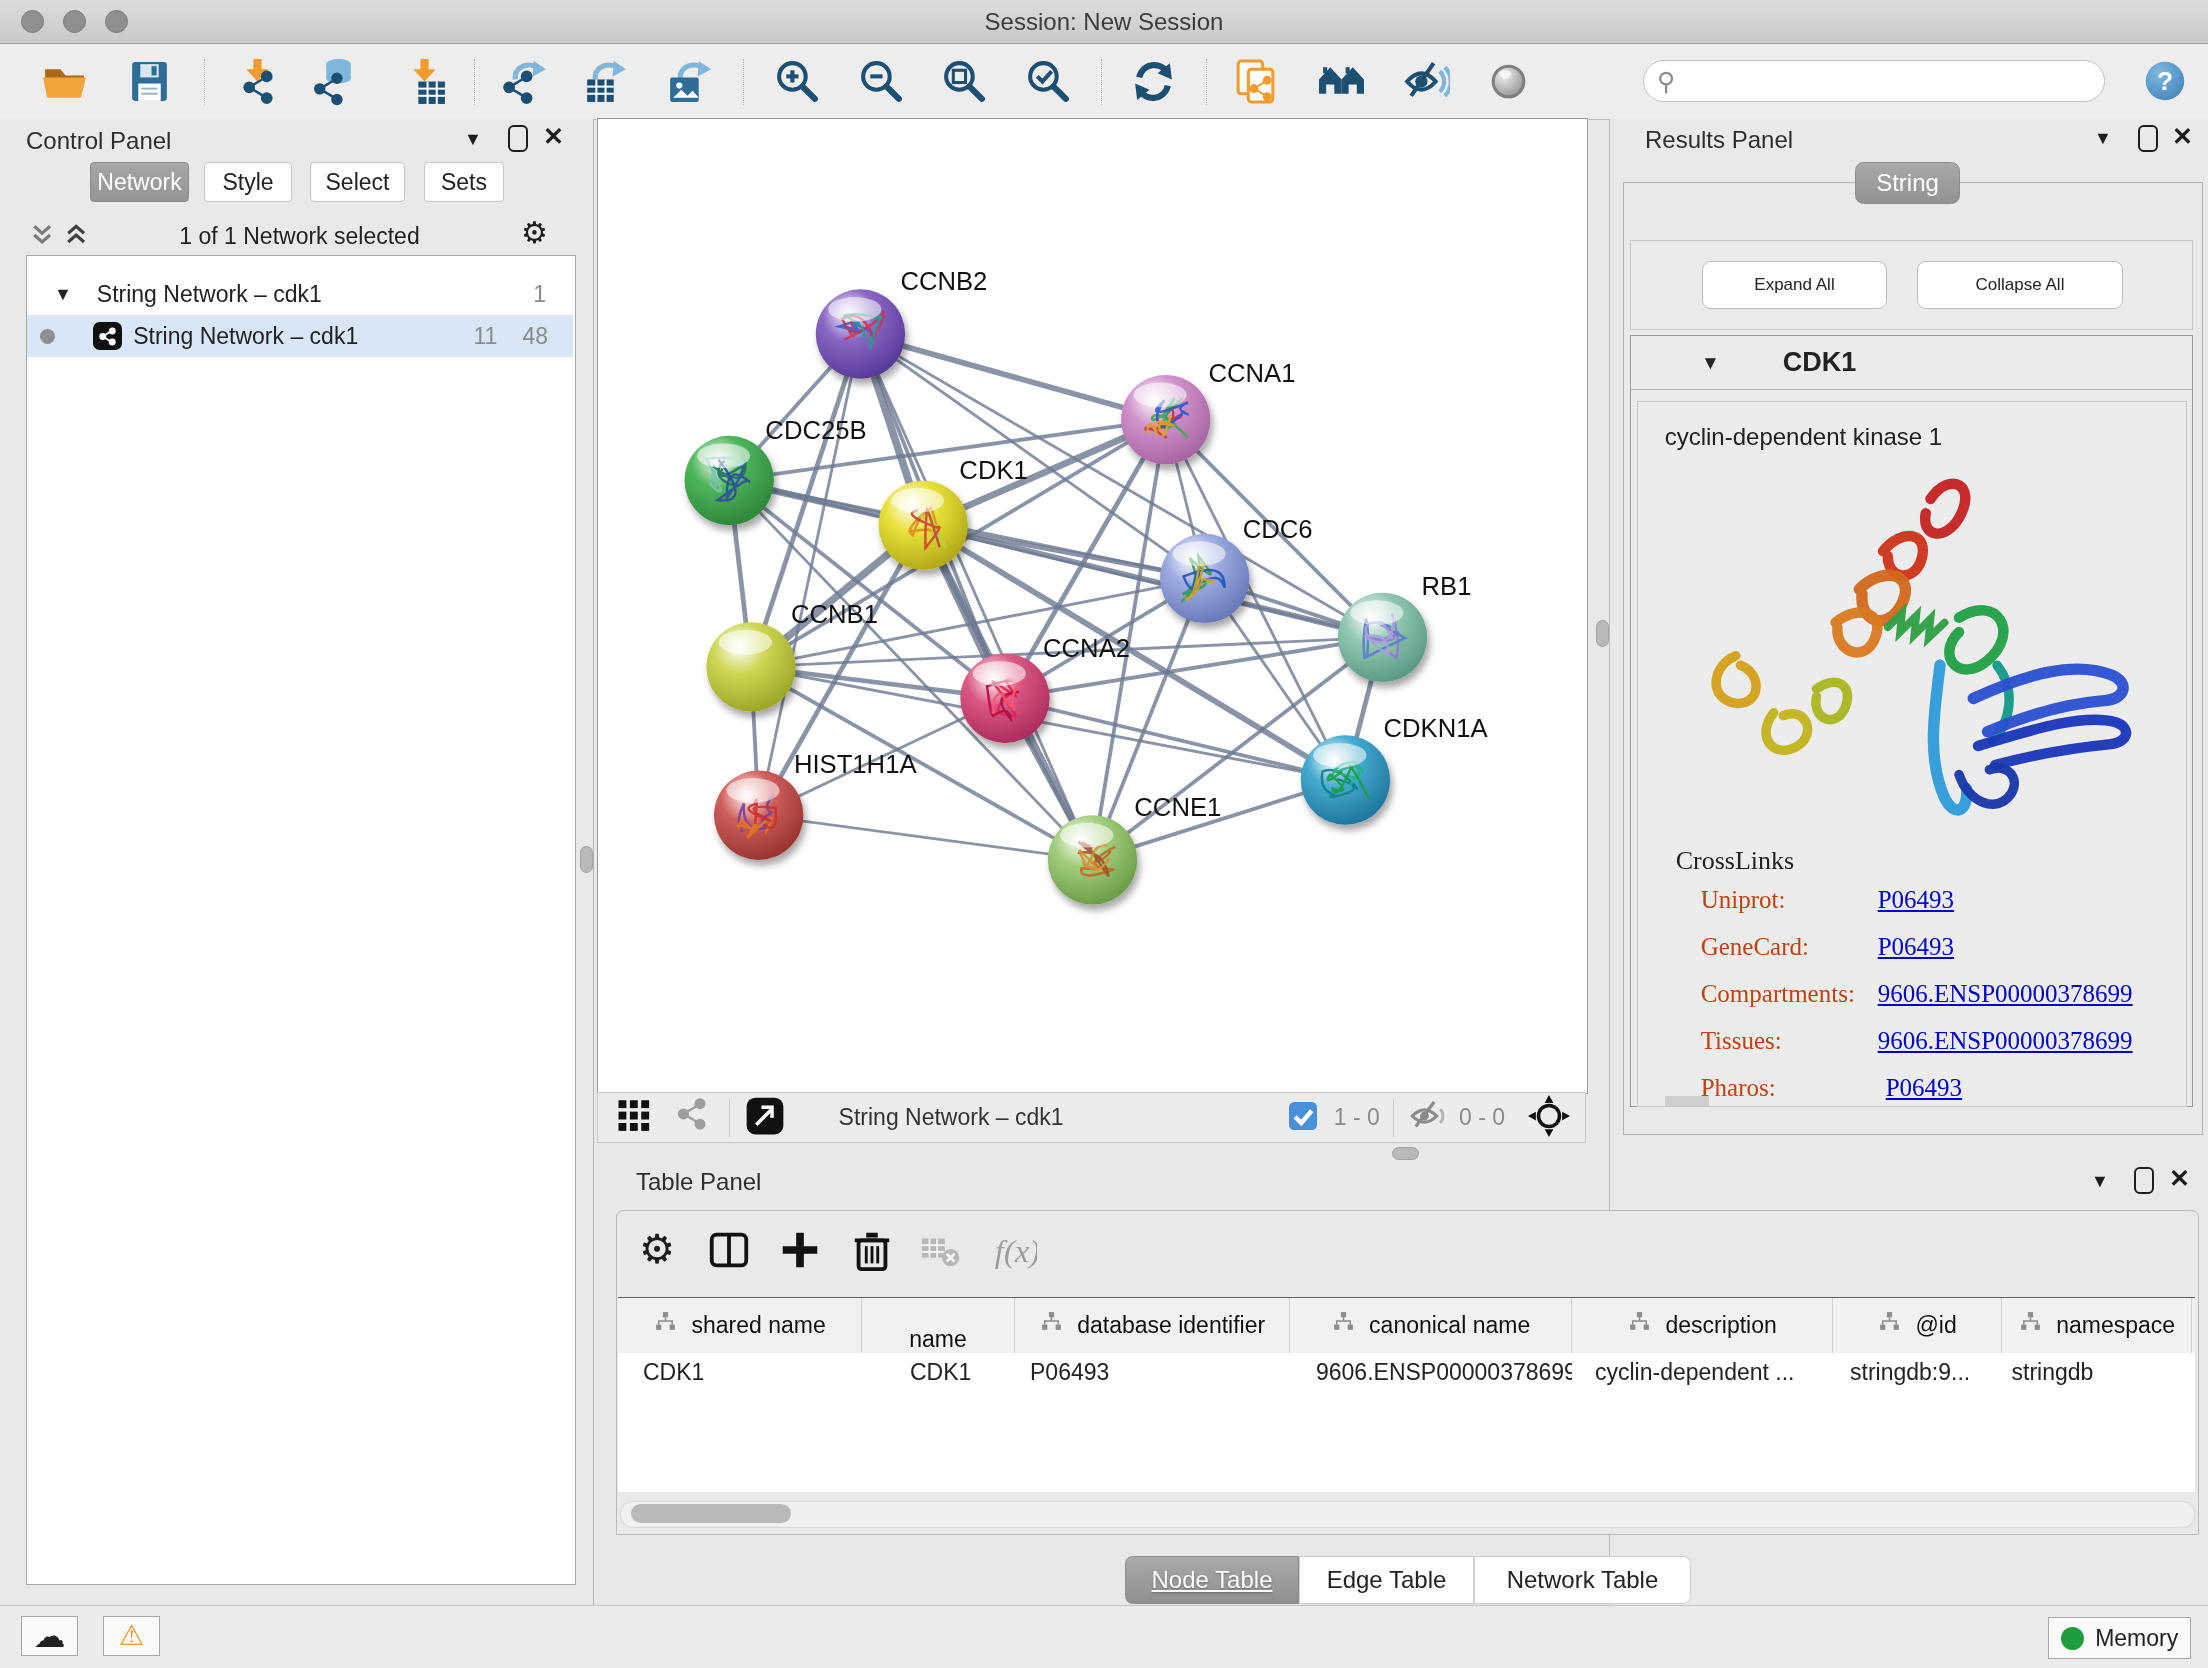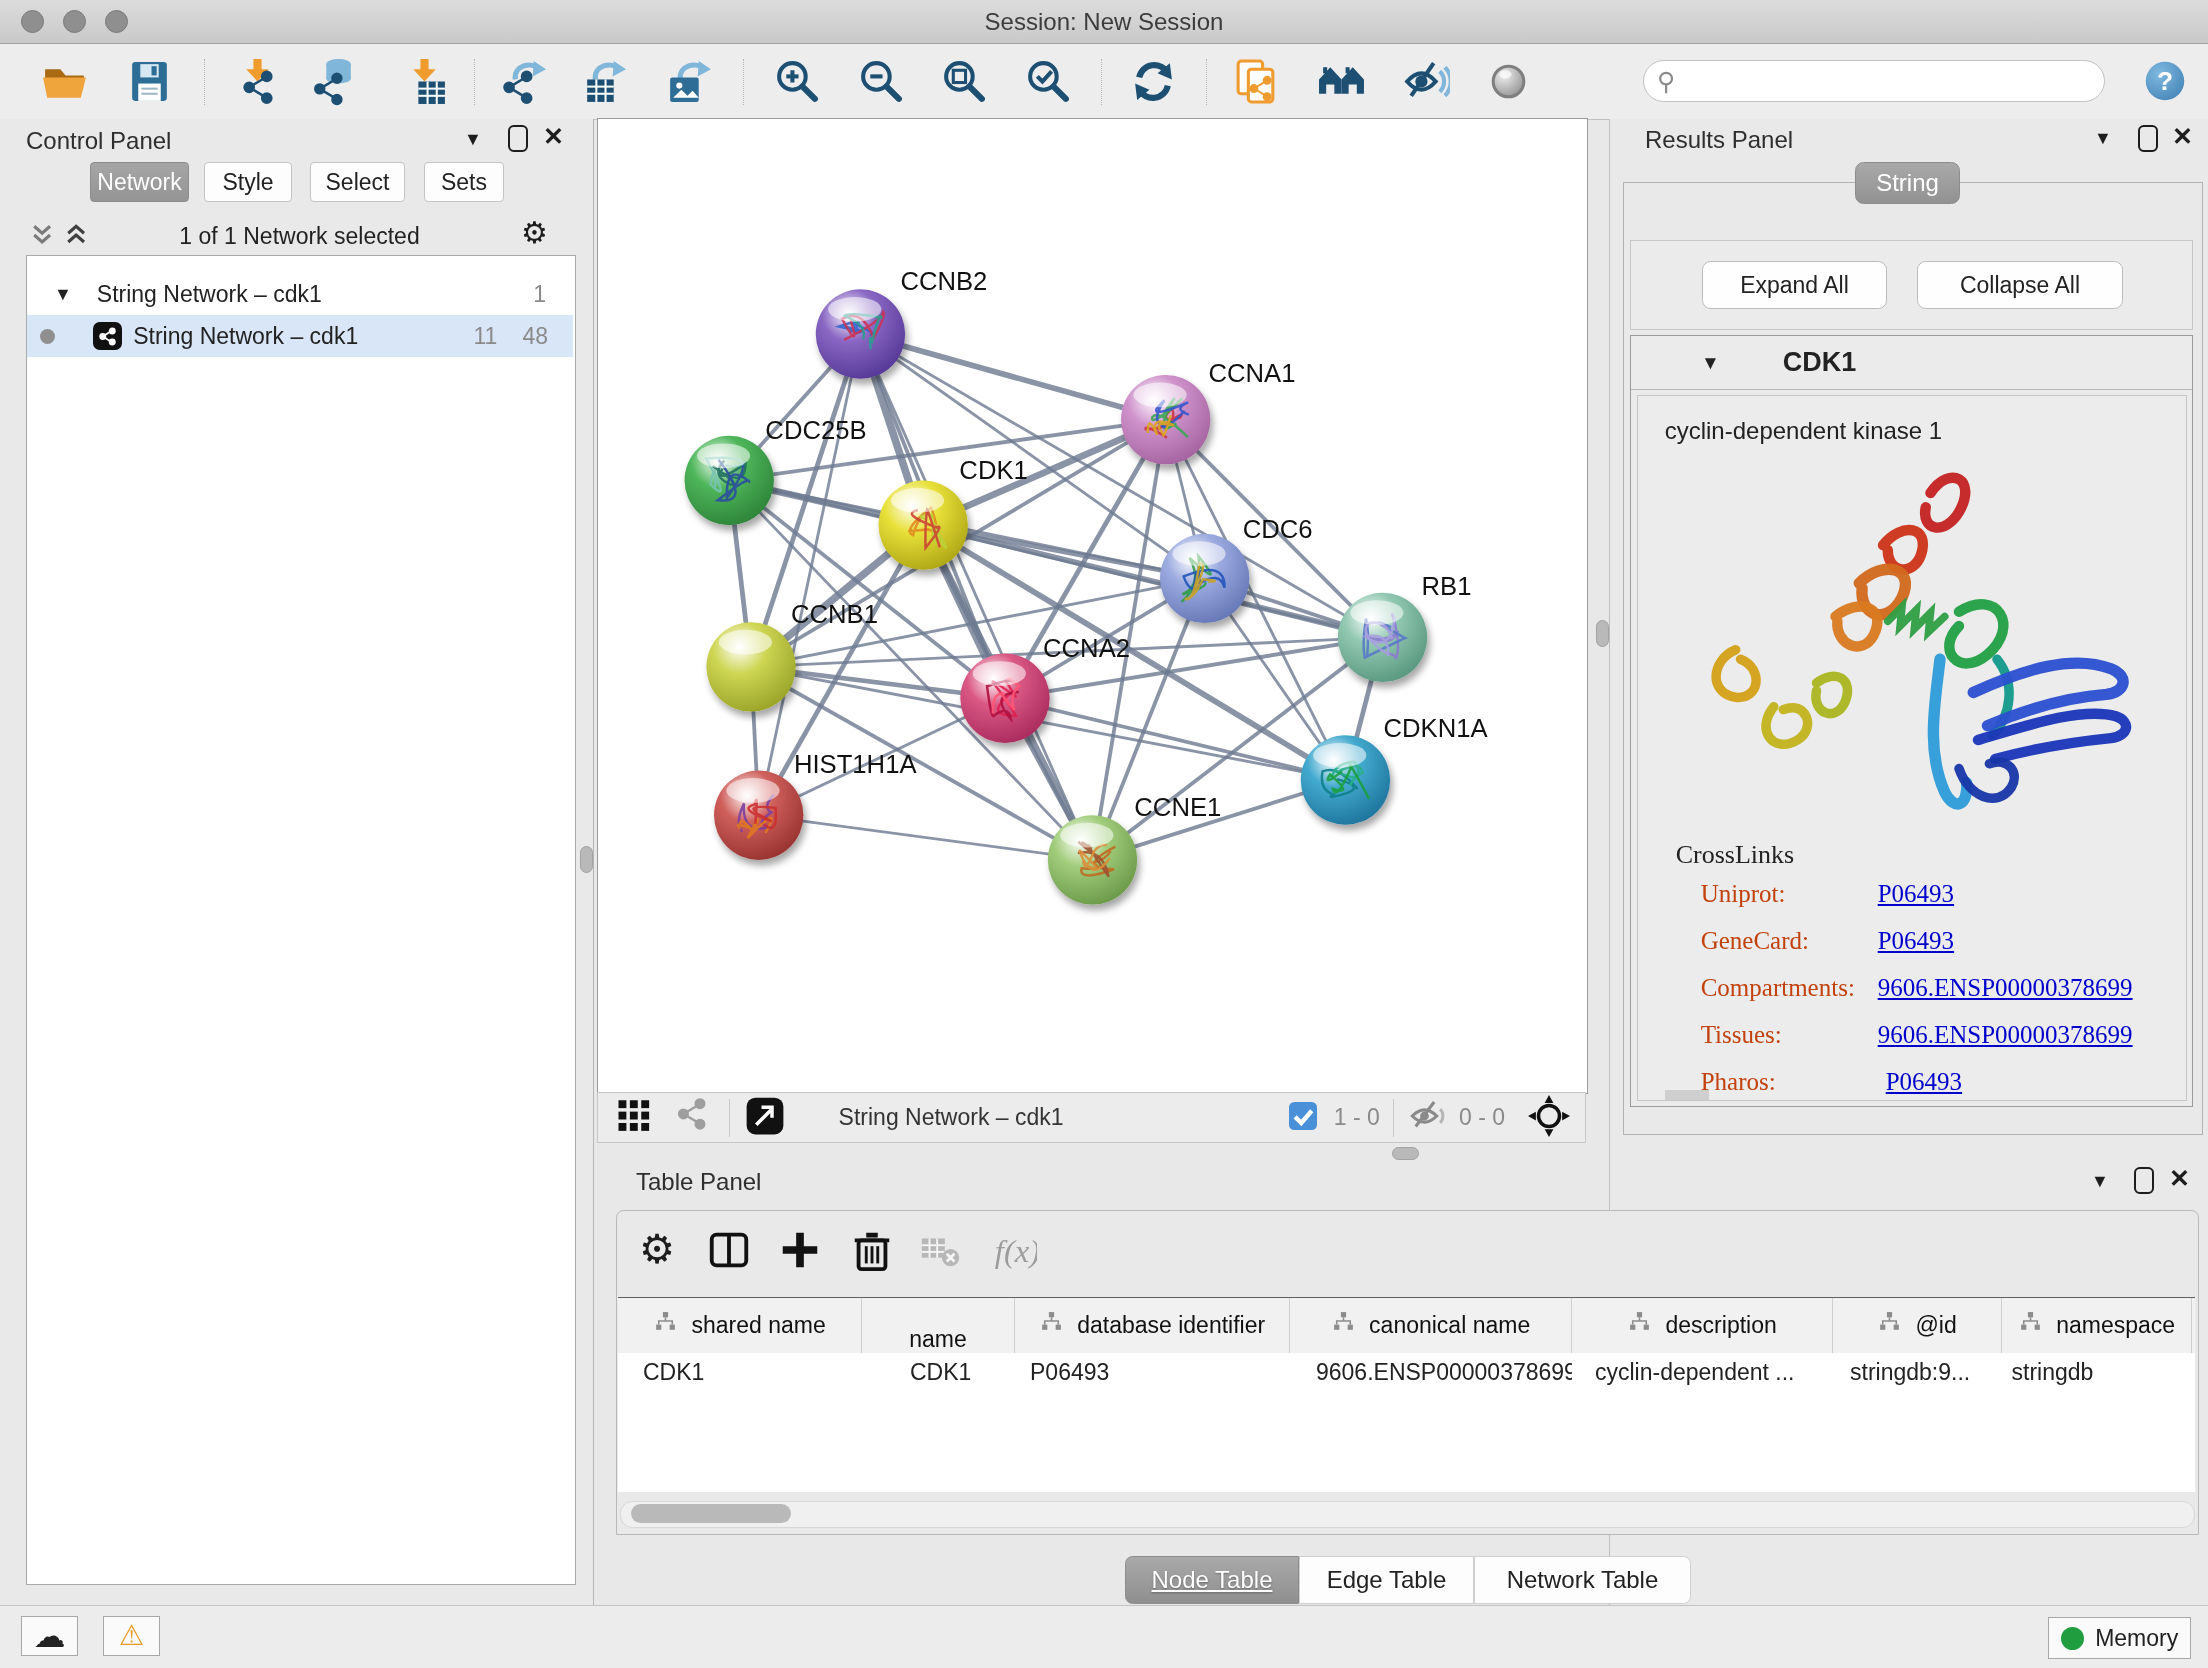--- a/index.html
+++ b/index.html
@@ -41,25 +41,25 @@
            box-sizing:border-box;display:flex;align-items:center;}
   .vb-sep{width:0;height:38px;border-left:1px solid #c9c9c9;margin:0 13.3px;}
   .grip{background:#b9b9b9;border-radius:9.5px;border:1px solid #a2a2a2;}
   
   .rpanel{left:1609px;top:119px;width:599px;height:1487px;background:#e9e9e9;border-left:1px solid #bdbdbd;}
   .stringtab{left:1855px;top:162px;width:103px;height:40px;background:linear-gradient(#a9a9a9,#929292);
              border:1px solid #8d8d8d;border-radius:8.6px;color:#fff;font-size:24px;display:flex;
              align-items:center;justify-content:center;z-index:3;}
   .rbox{left:1623px;top:182px;width:578px;height:951px;border:1px solid #b3b3b3;background:#e9e9e9;}
   .rbtnbox{left:1630px;top:240px;width:561px;height:88px;border:1px solid #c6c6c6;background:#ebebeb;}
-  .rbtn{height:46px;background:#fefefe;border:1px solid #bbb;border-radius:8.6px;font-size:23px;
+  .rbtn{height:46px;background:#fefefe;border:1px solid #bbb;border-radius:8.6px;font-size:17px;
         display:flex;align-items:center;justify-content:center;}
   .rcontent{left:1630px;top:335px;width:561px;height:770px;border:1px solid #9a9a9a;background:#ebebeb;}
   .rhead{height:53px;border-bottom:1px solid #b5b5b5;display:flex;align-items:center;}
-  .rinner{position:absolute;left:5.7px;top:59px;width:548px;height:704px;border:1px solid #c6c6c6;background:#ececec;}
+  .rinner{position:absolute;left:5.7px;top:65px;width:548px;height:704px;border:1px solid #c6c6c6;background:#ececec;}
   .serif{font-family:"Liberation Serif",serif;}
   .xlink{color:#0000cc;text-decoration:underline;font-size:25px;font-family:"Liberation Serif",serif;}
   .xlab{font-size:25px;font-family:"Liberation Serif",serif;color:#c2410c;}
   
   .tpanel-box{left:616px;top:1210px;width:1581px;height:323px;background:#e9e9e9;border:1px solid #b9b9b9;
               border-radius:7.6px 7.6px 0 0;}
   .tt-icon{width:49px;height:49px;top:1225px;display:flex;align-items:center;justify-content:center;}
   .thead{left:618px;top:1297px;width:1577px;height:55px;background:#f1f1f1;border-top:1.9px solid #5f5f5f;
          border-bottom:1px solid #bdbdbd;display:flex;}
   .th{display:flex;align-items:center;justify-content:center;gap:13.3px;font-size:23px;color:#111;

